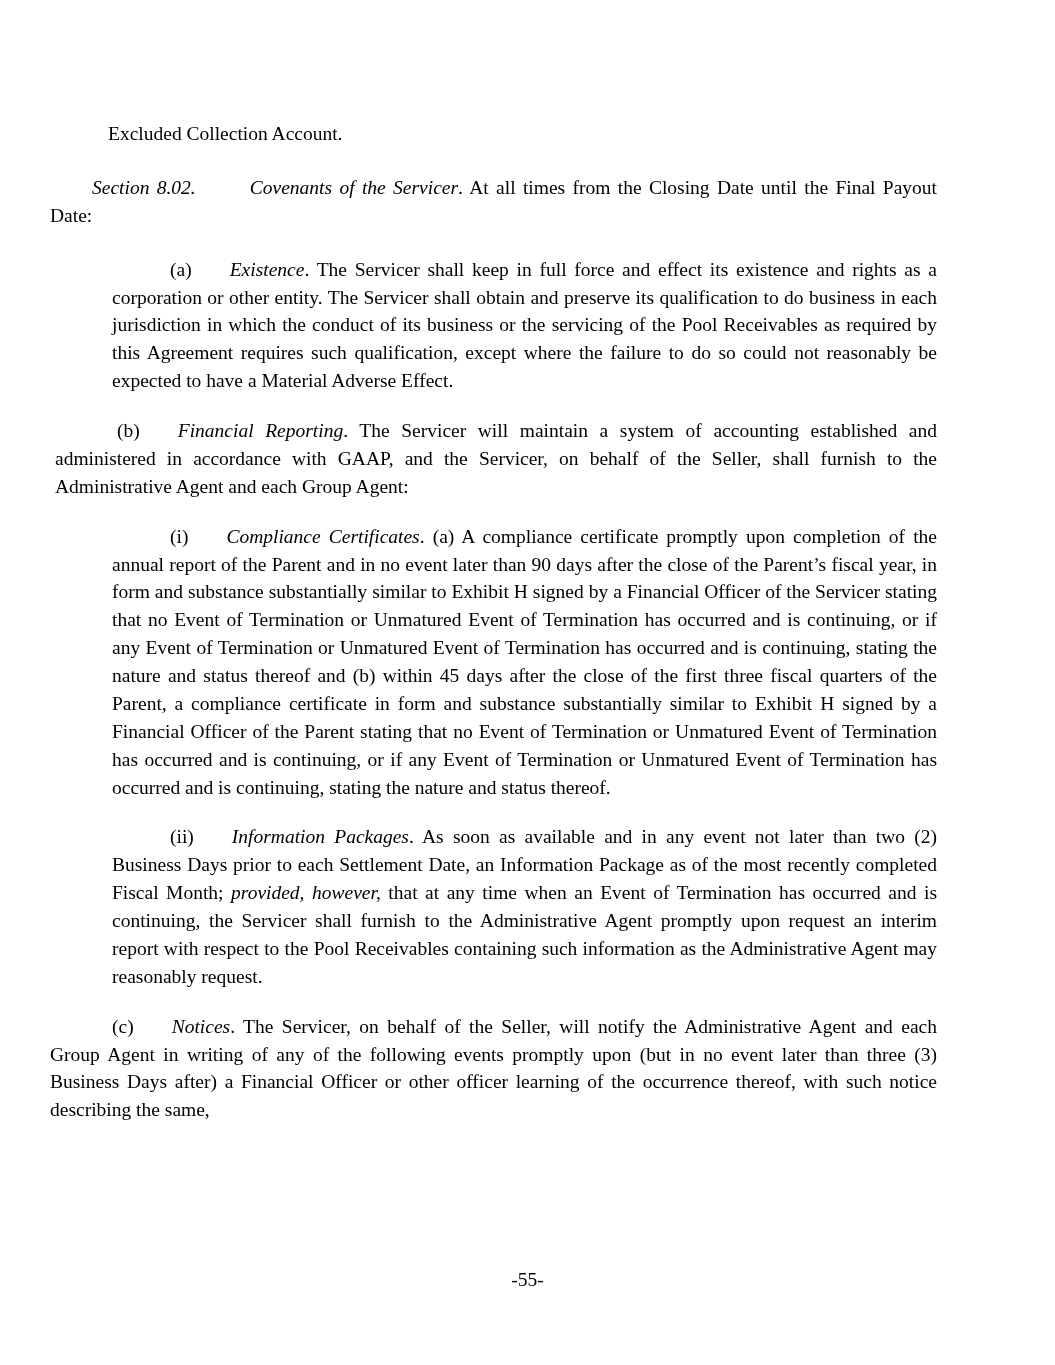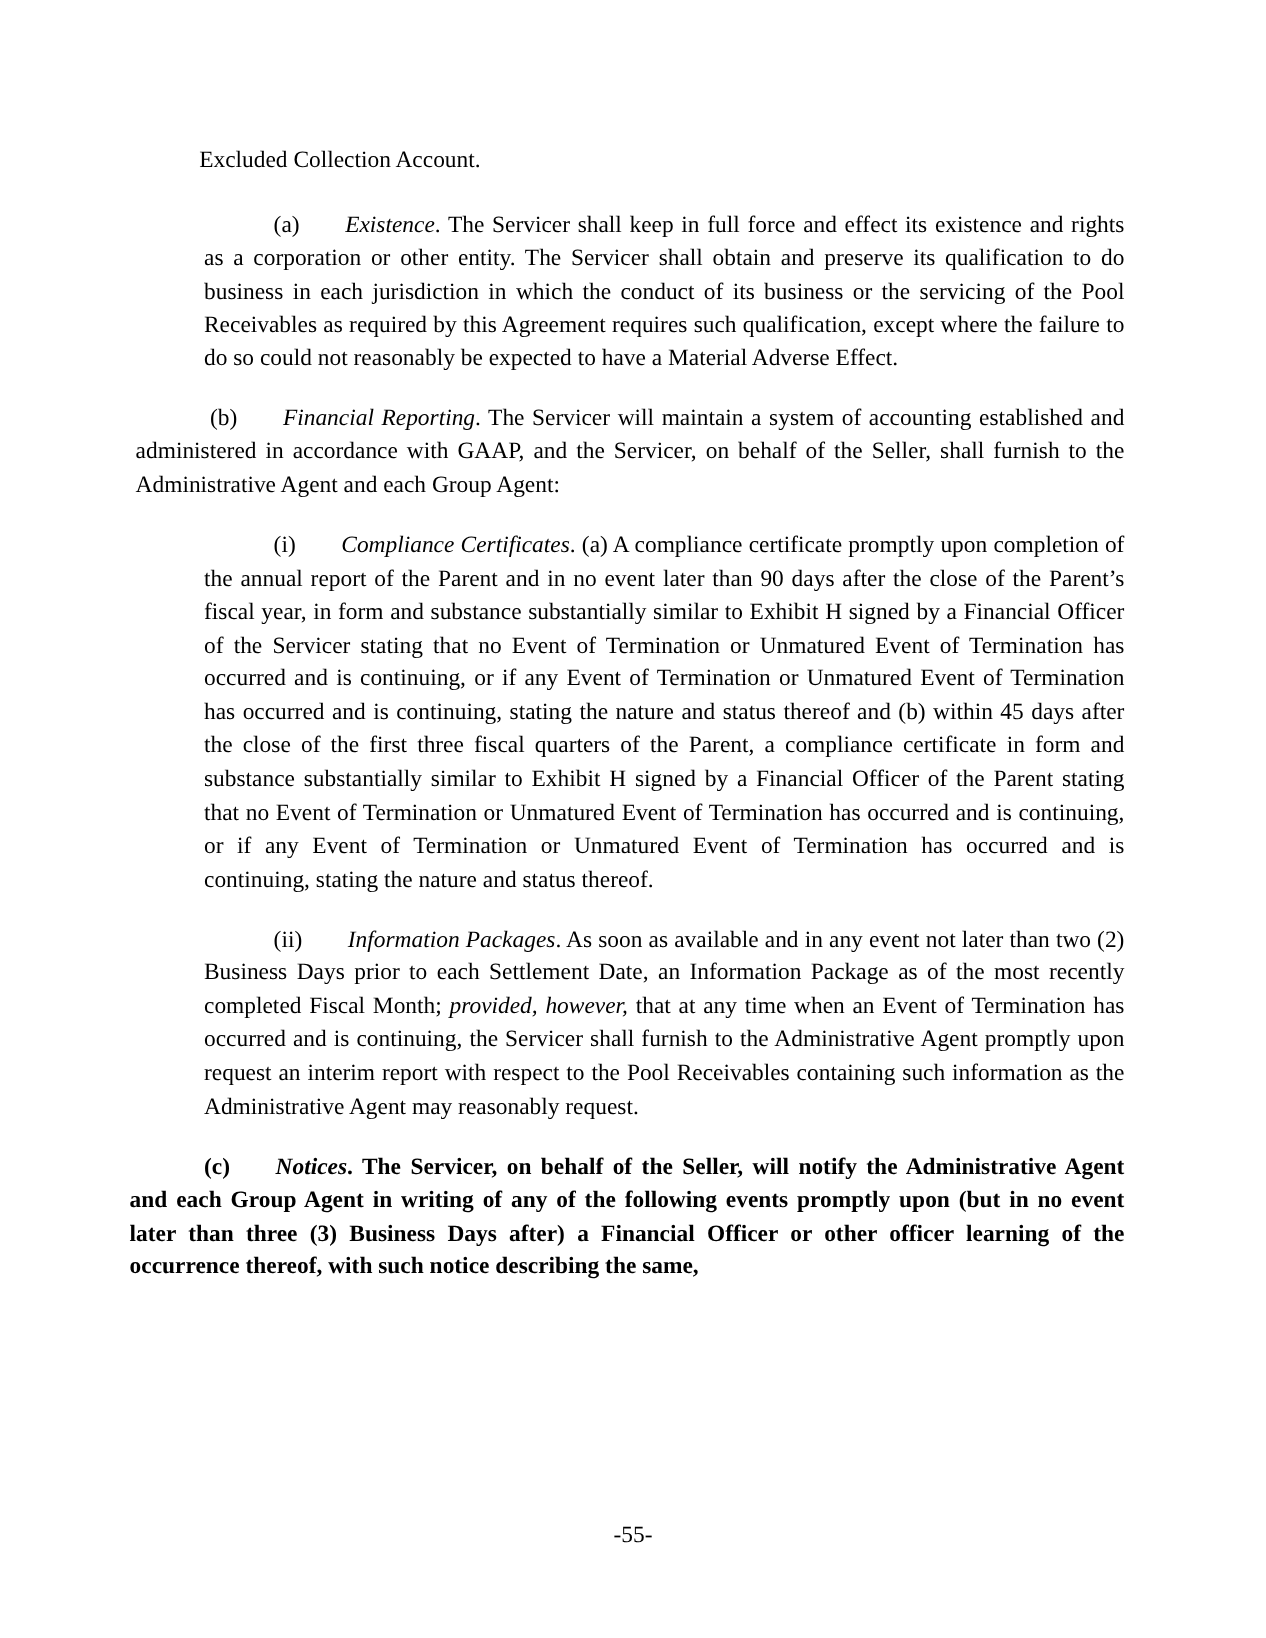--- a/index.html
+++ b/index.html
@@ -11,21 +11,21 @@
     width: 1055px;
     min-height: 1365px;
     font-family: "Liberation Serif", "DejaVu Serif", serif;
     color: #000000;
   }
   .page {
     position: relative;
     width: 1055px;
     min-height: 1365px;
     box-sizing: border-box;
-    padding: 120px 118px 40px 108px;
+    padding: 120px 118px 40px 50px;
   }
   .para {
     font-size: 19.5px;
     line-height: 1.43;
     text-align: justify;
     margin: 0 0 22px 0;
   }
   .para.lead-only {
     text-indent: 58px;
     margin-bottom: 26px;
@@ -62,20 +62,23 @@
 </style>
 </head>
 <body>
 
 <div class="page" data-name="document-page">
 
   <p class="para lead-only" data-name="paragraph-continuation">
     <span data-name="continuation-text">Excluded Collection Account.</span>
   </p>
 
+  <p class="para section-head" data-name="paragraph-section-8-02">
+    <span class="it" data-name="section-number-label">Section 8.02.</span><span class="sp-xwide"></span><span class="it" data-name="section-title">Covenants of the Servicer</span><span data-name="section-body-text">.  At all times from the Closing Date until the Final Payout Date:</span>
+  </p>
 
   <p class="para level1" data-name="paragraph-a-existence">
     <span data-name="clause-marker-a">(a)</span><span class="sp-wide"></span><span class="it" data-name="clause-title-existence">Existence</span><span data-name="clause-body-a">.  The Servicer shall keep in full force and effect its existence and rights as a corporation or other entity.  The Servicer shall obtain and preserve its qualification to do business in each jurisdiction in which the conduct of its business or the servicing of the Pool Receivables as required by this Agreement requires such qualification, except where the failure to do so could not reasonably be expected to have a Material Adverse Effect.</span>
   </p>
 
   <p class="para" data-name="paragraph-b-financial-reporting">
     <span data-name="clause-marker-b">(b)</span><span class="sp-wide"></span><span class="it" data-name="clause-title-financial-reporting">Financial Reporting</span><span data-name="clause-body-b">.  The Servicer will maintain a system of accounting established and administered in accordance with GAAP, and the Servicer, on behalf of the Seller, shall furnish to the Administrative Agent and each Group Agent:</span>
   </p>
   <style>
     [data-name="paragraph-b-financial-reporting"] { margin-left: 5px; text-indent: 62px; }
@@ -87,20 +90,20 @@
 
   <p class="para level1" data-name="paragraph-ii-information-packages">
     <span data-name="clause-marker-ii">(ii)</span><span class="sp-wide"></span><span class="it" data-name="clause-title-information-packages">Information Packages</span><span data-name="clause-body-ii-part1">.  As soon as available and in any event not later than two (2) Business Days prior to each Settlement Date, an Information Package as of the most recently completed Fiscal Month; </span><span class="it" data-name="provided-however-phrase">provided, however,</span><span data-name="clause-body-ii-part2"> that at any time when an Event of Termination has occurred and is continuing, the Servicer shall furnish to the Administrative Agent promptly upon request an interim report with respect to the Pool Receivables containing such information as the Administrative Agent may reasonably request.</span>
   </p>
 
 
   <p class="para" data-name="paragraph-c-notices">
     <span data-name="clause-marker-c">(c)</span><span class="sp-wide"></span><span class="it" data-name="clause-title-notices">Notices</span><span data-name="clause-body-c">.      The Servicer, on behalf of the Seller, will notify the Administrative Agent and each Group Agent in writing of any of the following events promptly upon (but in no event later than three (3) Business Days after) a Financial Officer or other officer learning of the occurrence thereof, with such notice describing the same,</span>
   </p>
   <style>
-    [data-name="paragraph-c-notices"] { margin-left: 0; text-indent: 62px; margin-bottom: 0; font-weight: bold; }
+    [data-name="paragraph-c-notices"] { margin-left: 0; text-indent: 62px; margin-bottom: 0; }
   </style>
 
   <div class="footer" data-name="page-number">
     <span data-name="page-number-label">-55-</span>
   </div>
 
 </div>
 
 </body></html>

